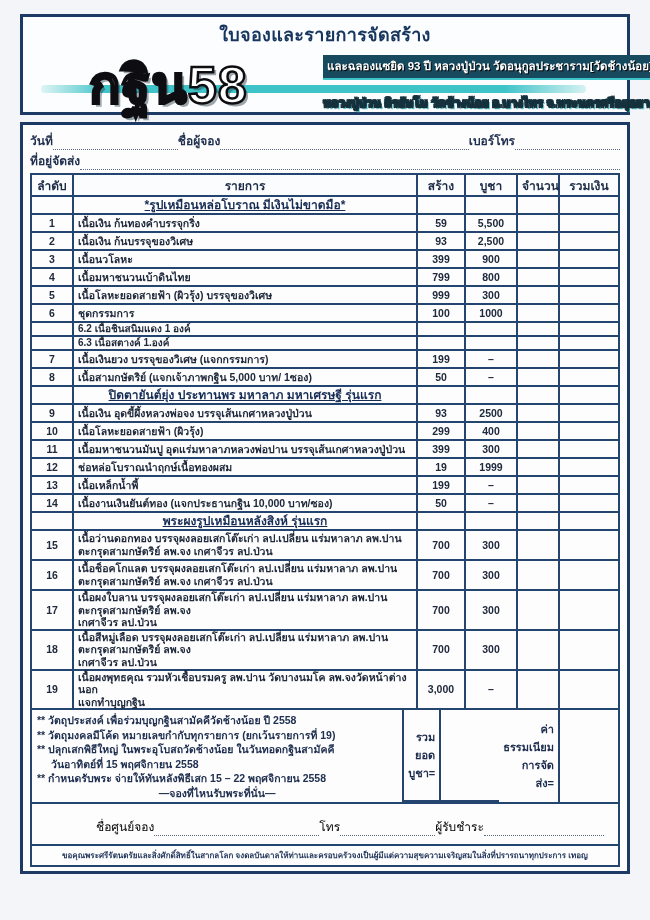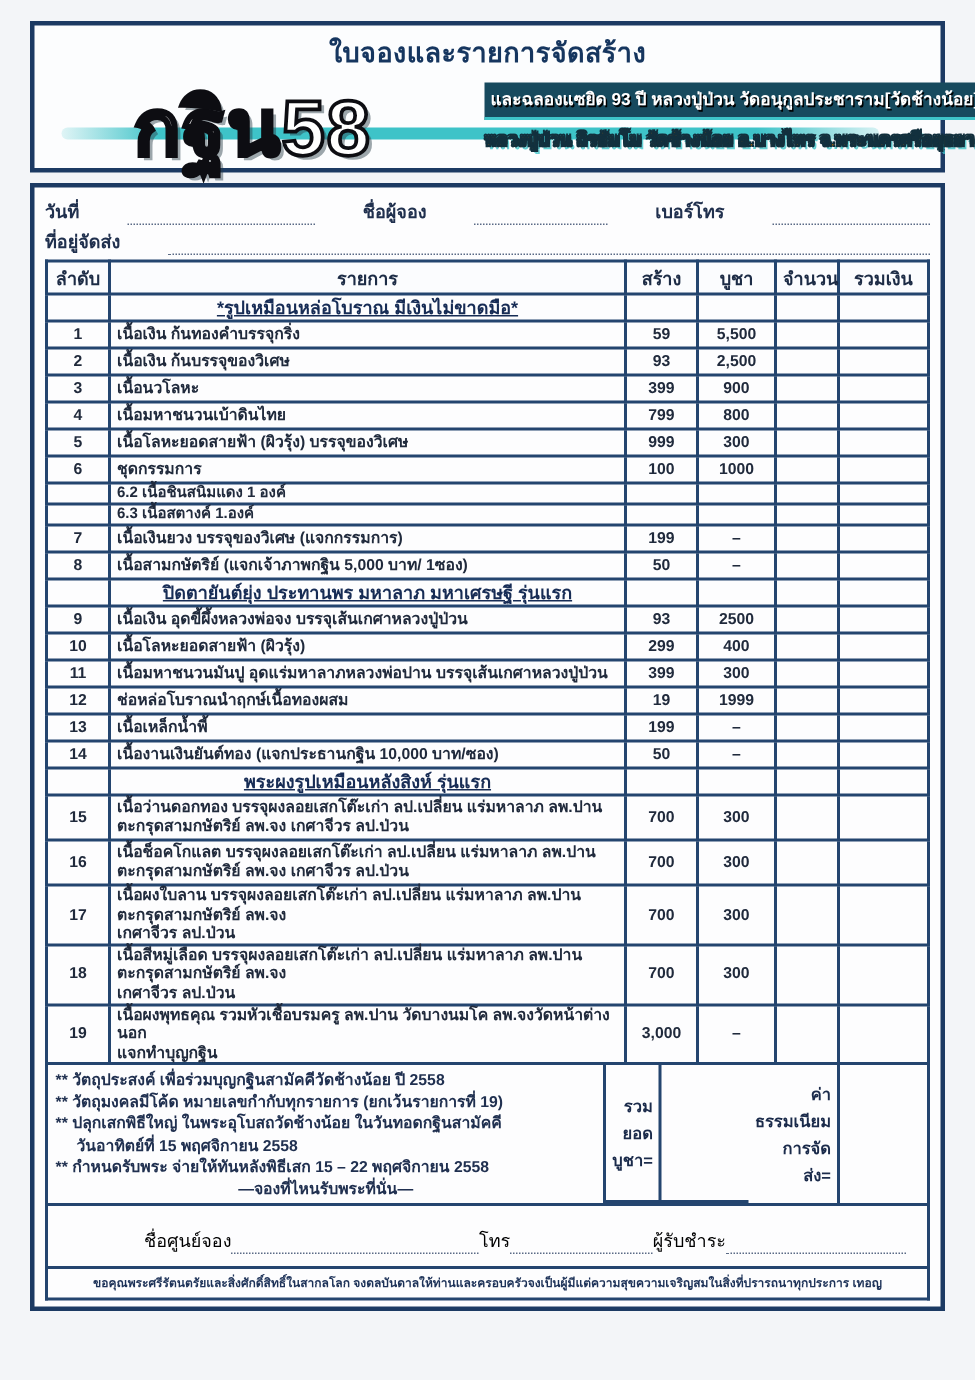--- a/index.html
+++ b/index.html
@@ -11,27 +11,27 @@
   .doc-title{text-align:center;font-size:18px;font-weight:bold;color:#16365f;margin-top:3px;letter-spacing:.3px;}
   .logo-row{position:relative;height:72px;}
   .swoosh{position:absolute;left:18px;top:36px;width:545px;height:8px;border-radius:5px;
           background:linear-gradient(90deg,rgba(62,195,200,.15),#3ec3c8 12%,#3ec3c8 85%,rgba(62,195,200,.2));}
   .logo-text{position:absolute;left:66px;top:-6px;font-size:52px;font-weight:bold;color:#ffffff;
              -webkit-text-stroke:2.5px #0d0d12;text-shadow:3px 3px 0 rgba(40,60,70,.45);letter-spacing:1px;}
   .sub-block{position:absolute;left:300px;top:6px;width:318px;text-align:center;}
   .sub1{display:inline-block;background:#174a5e;color:#fff;font-weight:bold;font-size:11.5px;
         padding:2px 4px 3px;border-bottom:2px solid #3ec3c8;white-space:nowrap;
         text-shadow:1px 1px 0 #000;}
-  .sub2{margin-top:3px;color:#a16207;font-weight:bold;font-size:12px;white-space:nowrap;
+  .sub2{margin-top:13px;color:#a16207;font-weight:bold;font-size:12px;white-space:nowrap;
         -webkit-text-stroke:.8px #12303e;
         text-shadow:1px 1px 0 #12303e,-1px 1px 0 #12303e,1px -1px 0 #12303e,-1px -1px 0 #12303e,2px 2px 0 rgba(62,195,200,.8);}
   
   .main-box{position:absolute;top:122px;left:20px;right:20px;background:#fdfdfe;
             border:3px solid #1c3a63;box-sizing:border-box;padding:5px 7px 0;}
-  .form-line{display:flex;align-items:flex-end;font-size:12px;font-weight:bold;color:#20304e;height:20px;gap:32px;}
+  .form-line{display:flex;align-items:flex-end;font-size:12px;font-weight:bold;color:#20304e;height:20px;}
   .dotline{border-bottom:1.5px dotted #58masked;border-bottom:1.5px dotted #5a6a85;height:14px;}
   .grow{flex:1;}
   
   table.items{border-collapse:collapse;width:100%;table-layout:fixed;margin-top:3px;}
   .items td,.items th{border:2px solid #24456f;padding:0 4px;box-sizing:border-box;}
   .items th{font-size:12px;color:#1d2c46;height:22px;background:#fbfcfe;}
   .c-no{width:42px;text-align:center;}
   .c-desc{width:auto;}
   .c-made{width:48px;text-align:center;}
   .c-price{width:52px;text-align:center;}

